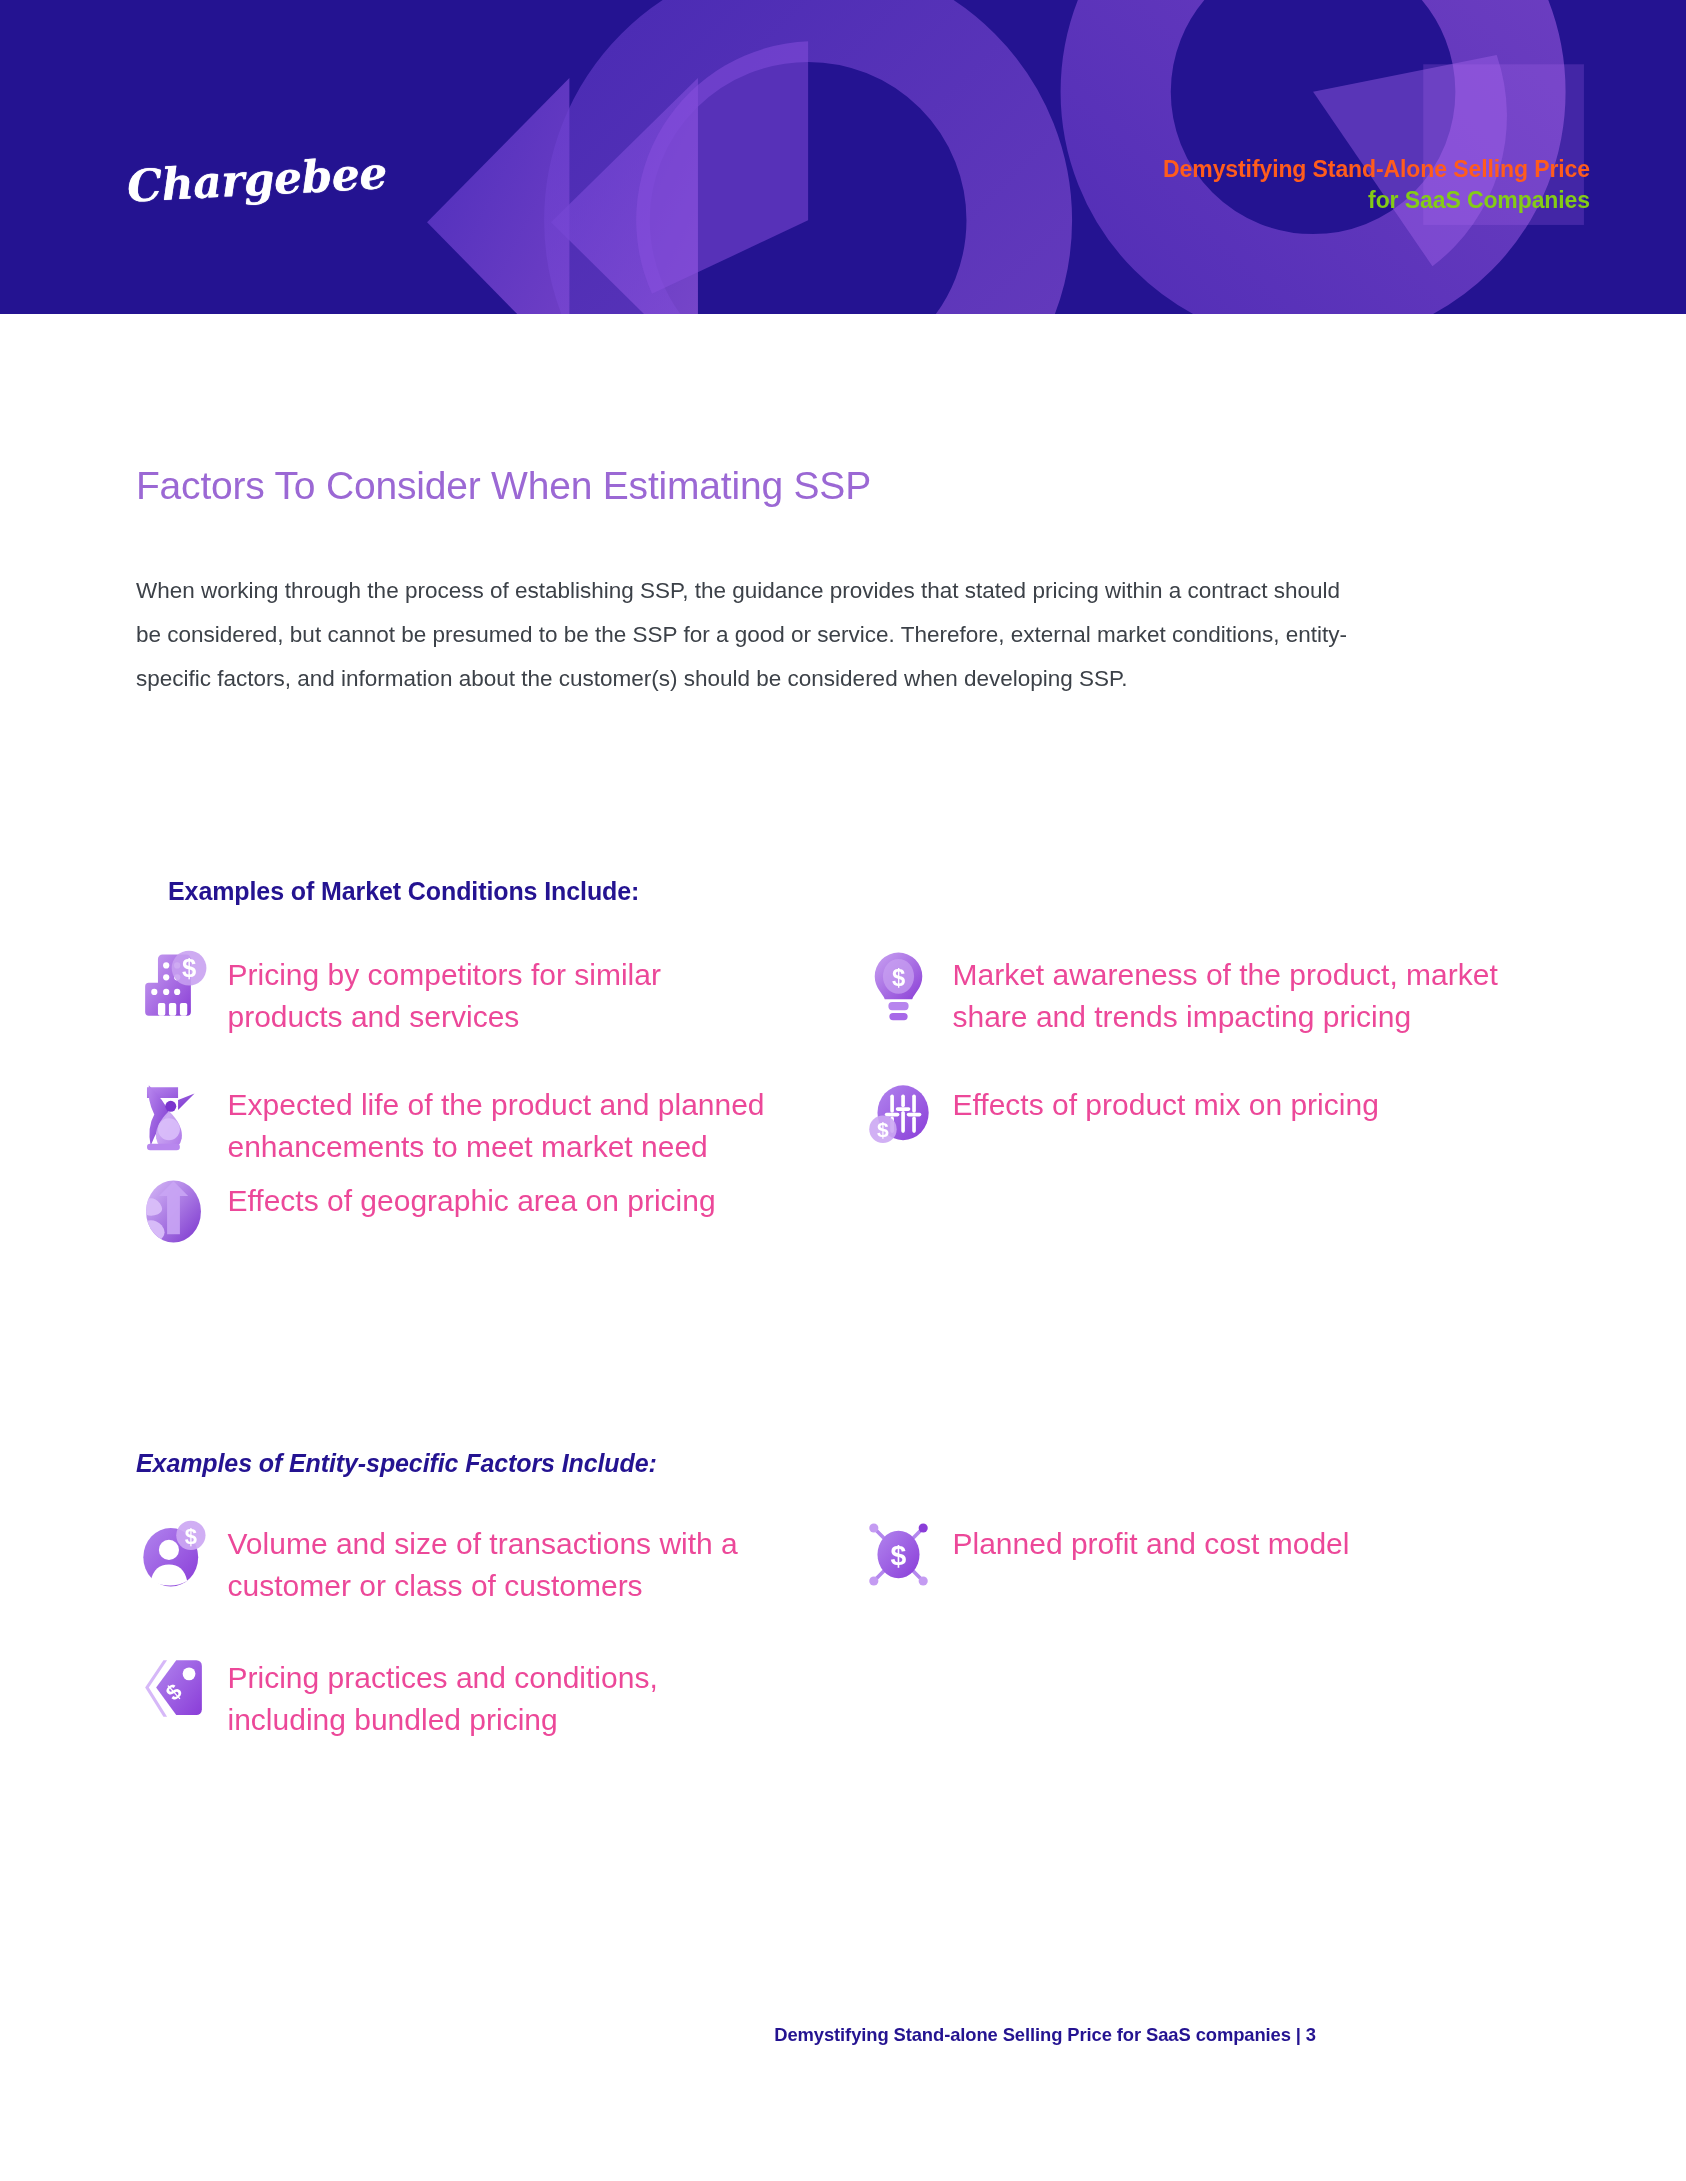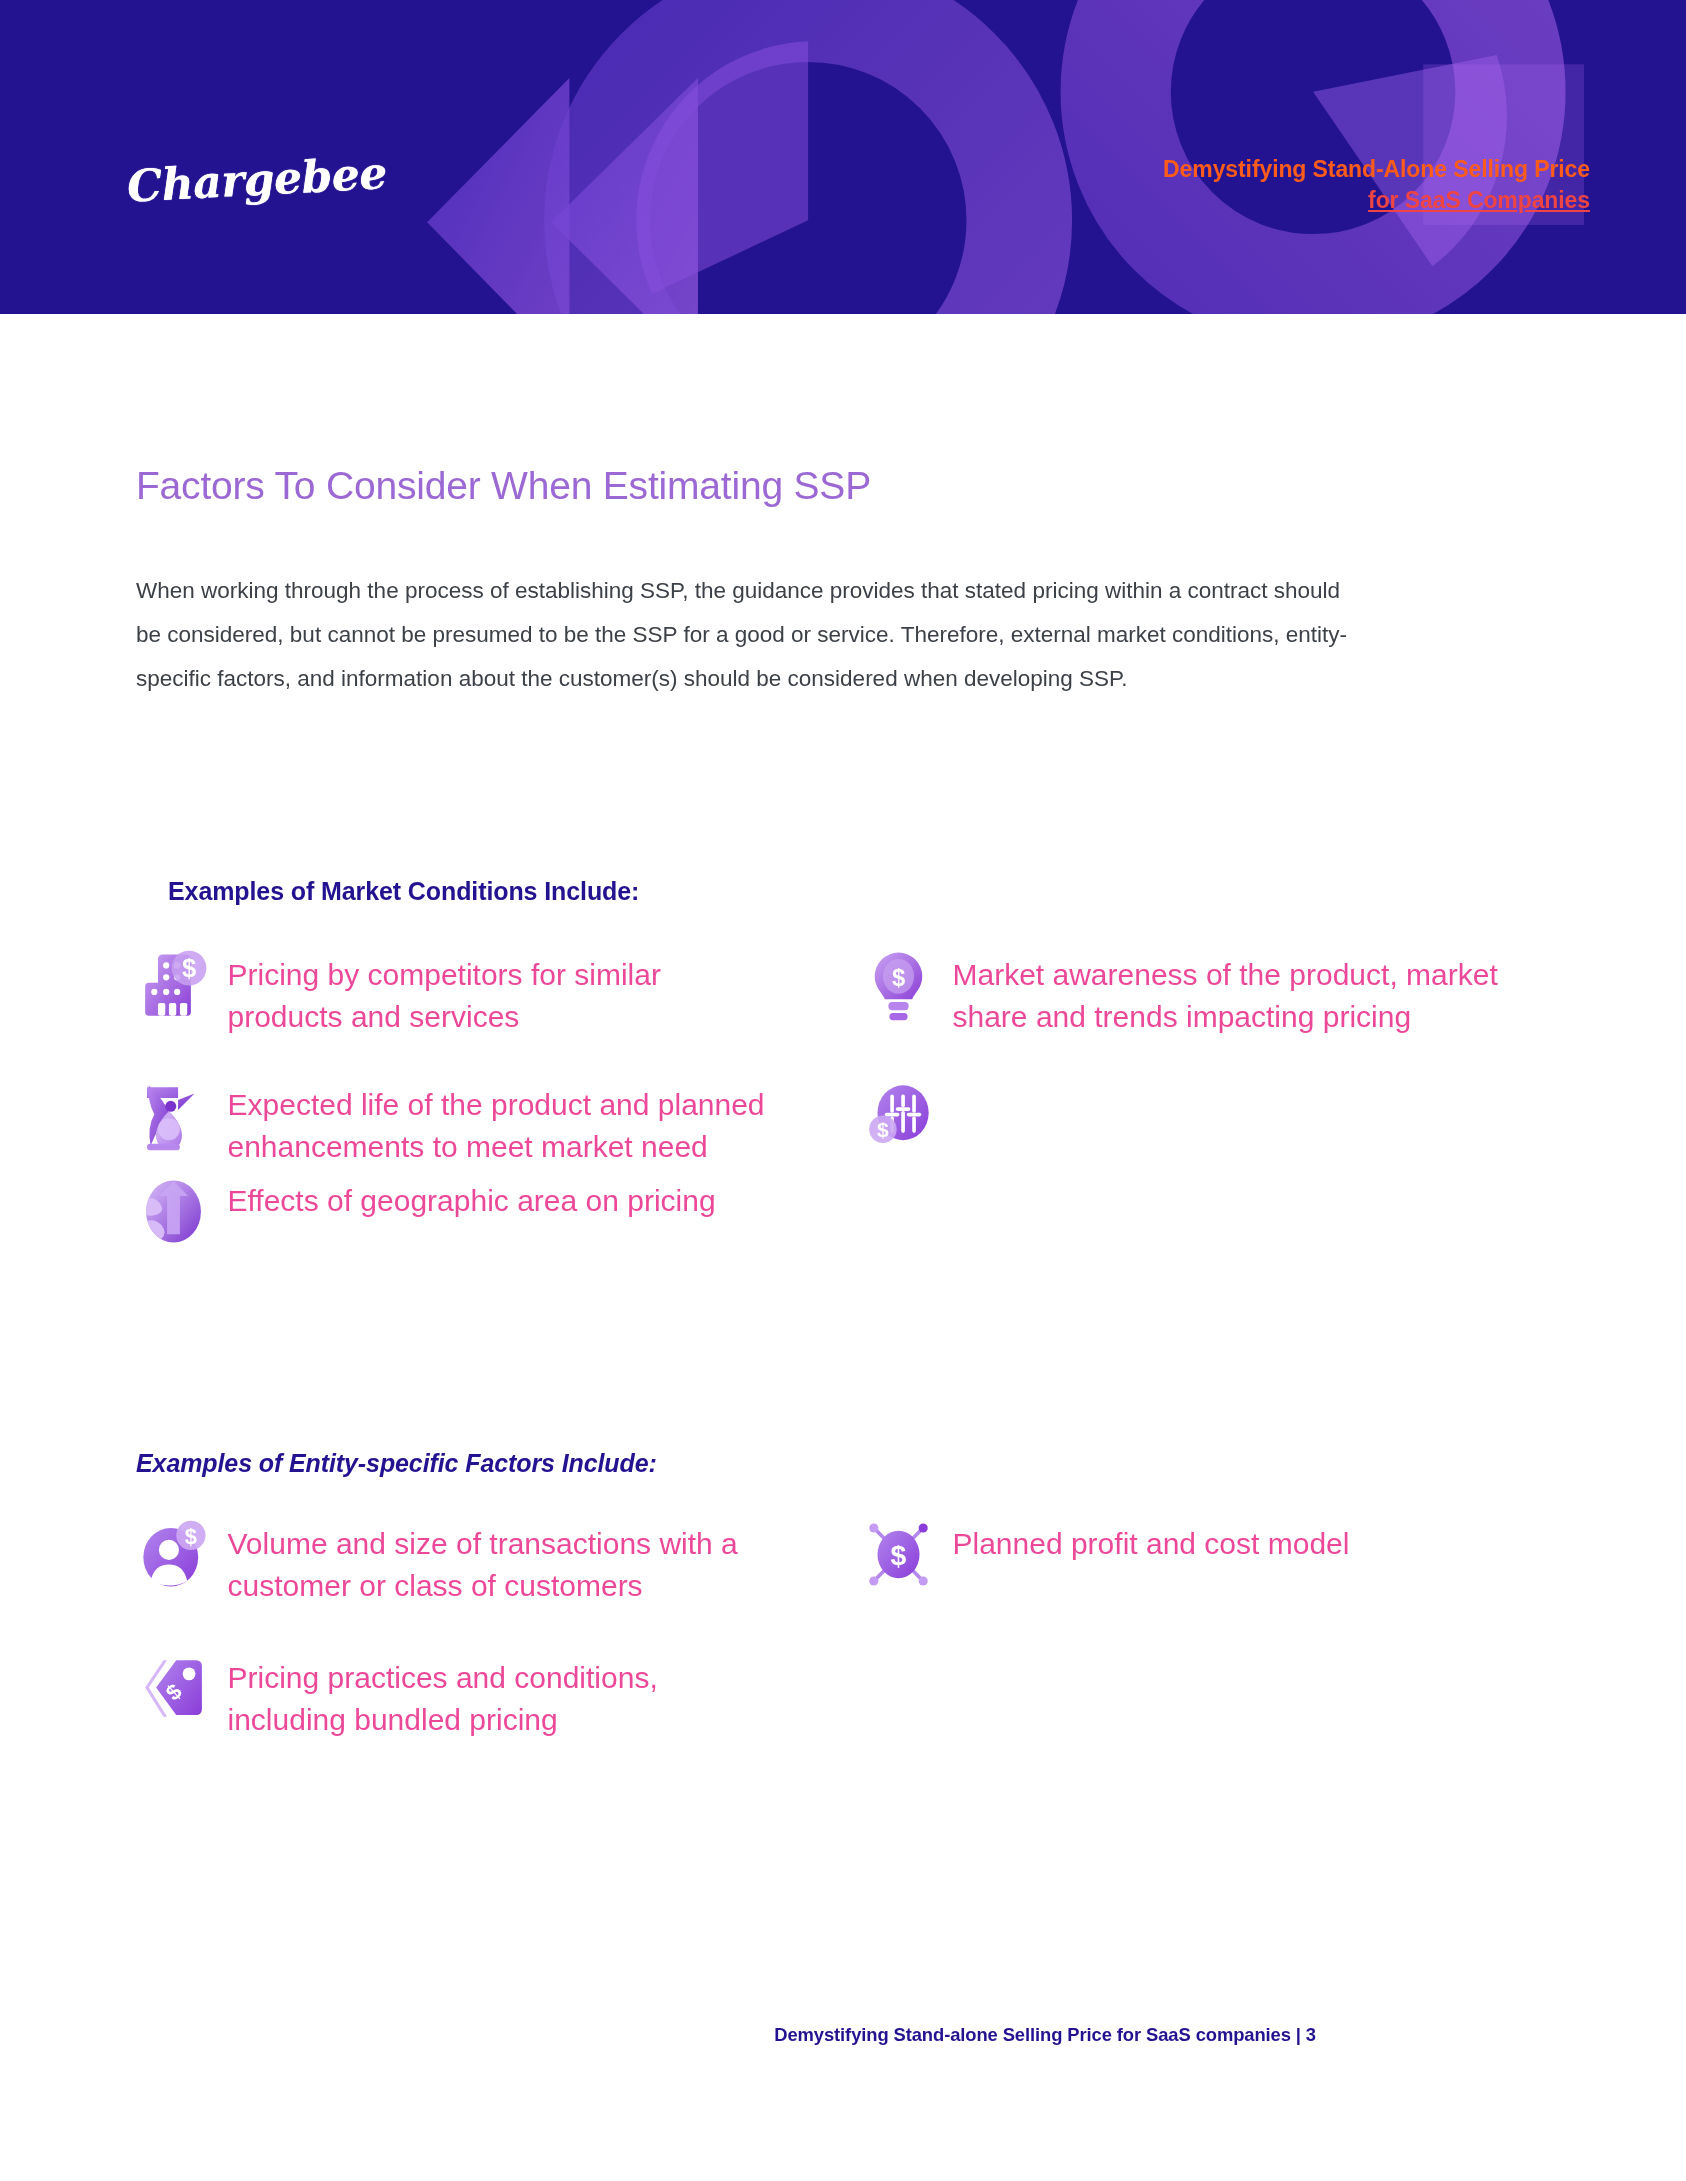--- a/index.html
+++ b/index.html
@@ -51,27 +51,26 @@
   }
   .banner-title-main {
     color: #FF5C1C;
     font-size: 23px;
     font-weight: 700;
     letter-spacing: -0.1px;
     line-height: 1.35;
     white-space: nowrap;
   }
   .banner-title-sub {
-    color: #ef4444;
+    color: #84cc16;
     font-size: 23px;
     font-weight: 700;
     letter-spacing: -0.1px;
     line-height: 1.35;
     white-space: nowrap;
-    text-decoration: underline;
   }
 
   
   .page {
     position: absolute;
     top: 314px; left: 0;
     width: 1686px;
   }
 
   .h1 {
@@ -299,20 +298,21 @@
             <line x1="46" y1="38" x2="46" y2="58"></line>
             <line x1="58" y1="44" x2="58" y2="58"></line>
             <line x1="28" y1="40" x2="40" y2="40"></line>
             <line x1="40" y1="34" x2="52" y2="34"></line>
             <line x1="52" y1="40" x2="64" y2="40"></line>
           </g>
           <circle cx="24" cy="56" r="15" fill="#CCA7F3" opacity="0.9"></circle>
           <text x="24" y="65" font-family="Liberation Sans, sans-serif" font-size="23" font-weight="700" fill="#ffffff" text-anchor="middle">$</text>
         </svg>
       </div>
+      <div class="label">Effects of product mix on pricing</div>
     </div>
 
     <div class="cell" style="left:0px; top:226px;">
       <div class="icon-wrap">
         <svg viewBox="0 0 82 82" width="75" height="75">
           <defs>
             <linearGradient id="ic5a" x1="0" y1="0" x2="1" y2="1">
               <stop offset="0%" stop-color="#D8BDF8"></stop>
                 <stop offset="100%" stop-color="#7B35CE"></stop>
             </linearGradient>

